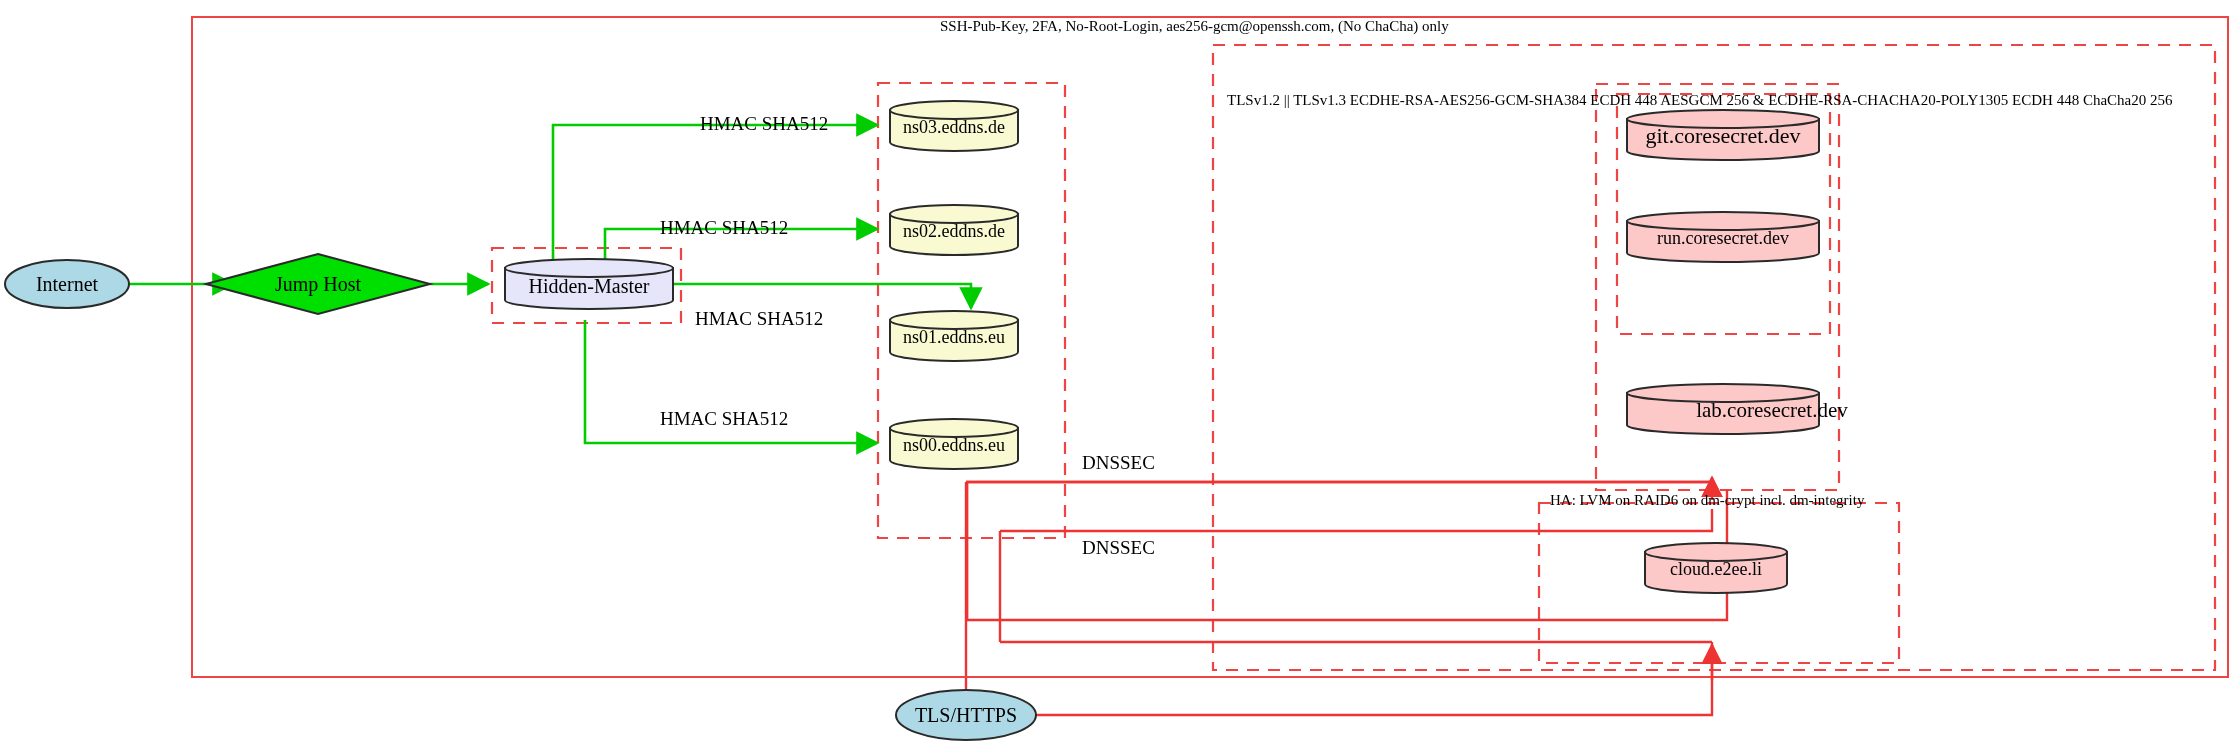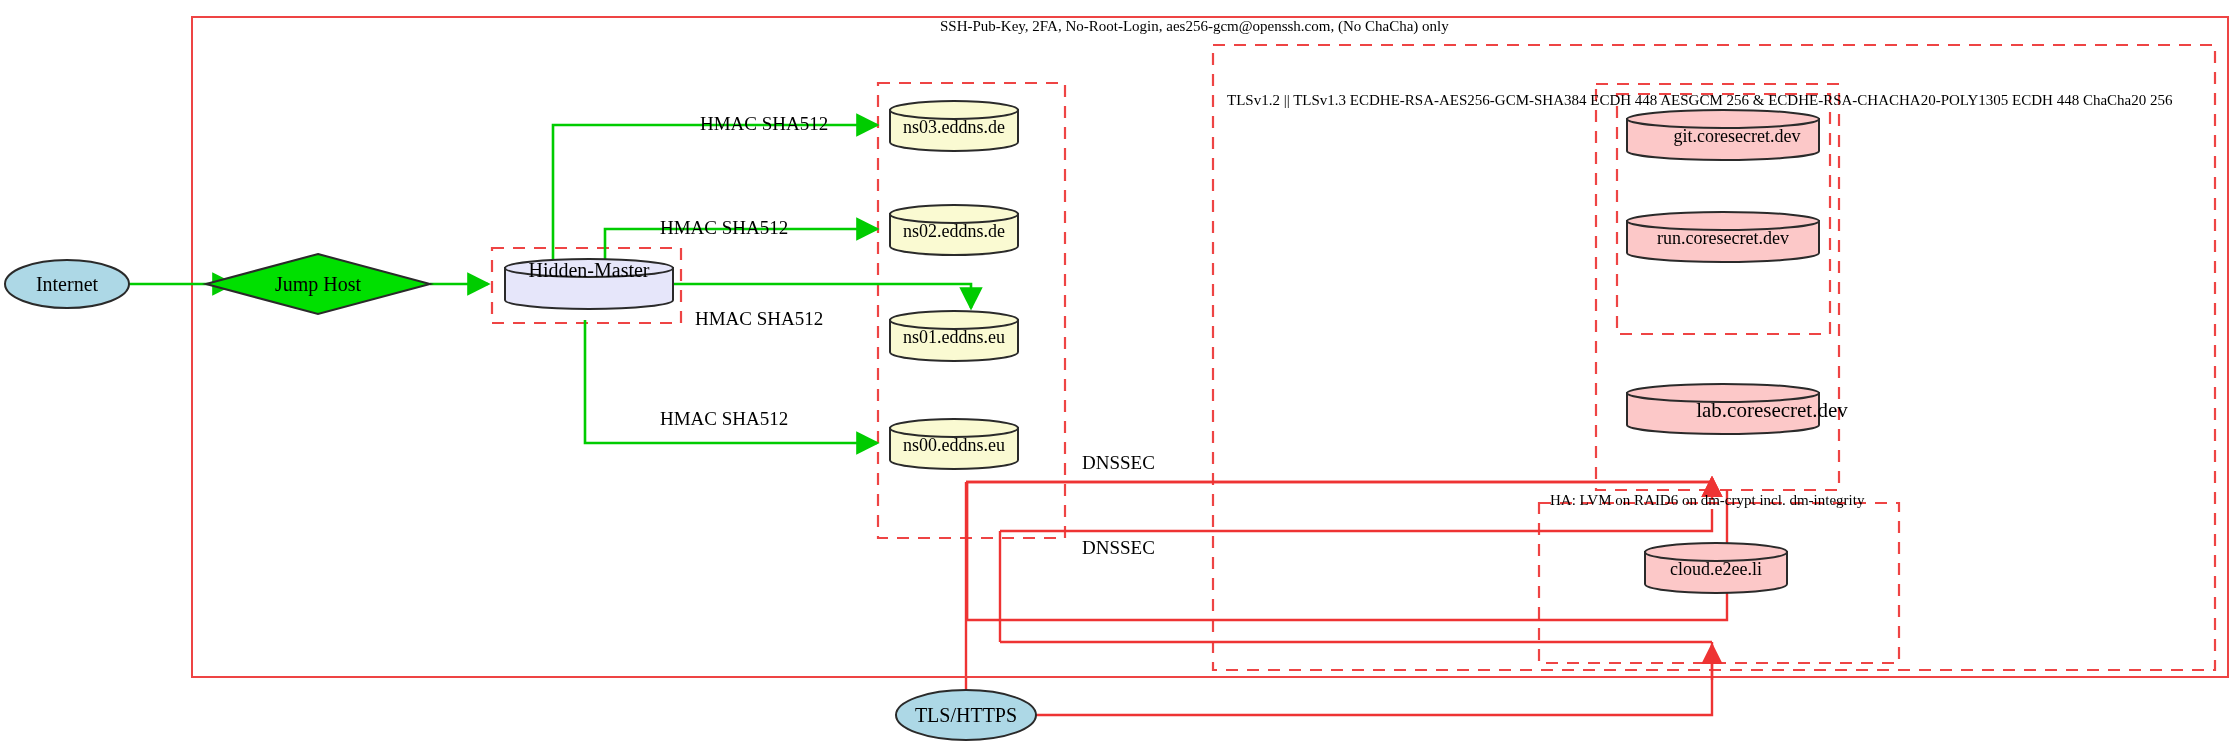--- a/index.html
+++ b/index.html
@@ -141,27 +141,27 @@
   <div class="lbl serif" style="left:660px;top:217px;font-size:19px;">HMAC SHA512</div>
   <div class="lbl serif" style="left:695px;top:308px;font-size:19px;">HMAC SHA512</div>
   <div class="lbl serif" style="left:660px;top:408px;font-size:19px;">HMAC SHA512</div>
   <div class="lbl serif" style="left:1082px;top:452px;font-size:19px;">DNSSEC</div>
   <div class="lbl serif" style="left:1082px;top:537px;font-size:19px;">DNSSEC</div>
 
   <div class="node-text" style="left:5px;top:270px;width:124px;height:28px;font-size:20px;">Internet</div>
 
   <div class="node-text" style="left:248px;top:270px;width:140px;height:28px;font-size:20px;">Jump Host</div>
 
-  <div class="node-text" style="left:505px;top:256px;width:168px;height:28px;font-size:20px;">Hidden-Master</div>
+  <div class="node-text" style="left:505px;top:272px;width:168px;height:28px;font-size:20px;">Hidden-Master</div>
 
   <div class="node-text" style="left:890px;top:113px;width:128px;height:28px;font-size:18px;">ns03.eddns.de</div>
   <div class="node-text" style="left:890px;top:217px;width:128px;height:28px;font-size:18px;">ns02.eddns.de</div>
   <div class="node-text" style="left:890px;top:323px;width:128px;height:28px;font-size:18px;">ns01.eddns.eu</div>
   <div class="node-text" style="left:890px;top:431px;width:128px;height:28px;font-size:18px;">ns00.eddns.eu</div>
 
-  <div class="node-text" style="left:1627px;top:122px;width:192px;height:28px;font-size:18px;margin-left:14px;">git.coresecret.dev</div>
+  <div class="node-text" style="left:1627px;top:122px;width:192px;height:28px;font-size:22px;">git.coresecret.dev</div>
   <div class="node-text" style="left:1627px;top:224px;width:192px;height:28px;font-size:18px;">run.coresecret.dev</div>
   <div class="node-text" style="left:1676px;top:396px;width:192px;height:28px;font-size:21px;">lab.coresecret.dev</div>
   <div class="node-text" style="left:1645px;top:555px;width:142px;height:28px;font-size:18px;">cloud.e2ee.li</div>
 
   <div class="node-text" style="left:896px;top:701px;width:140px;height:28px;font-size:20px;">TLS/HTTPS</div>
 
 </div>
 
 </body></html>

